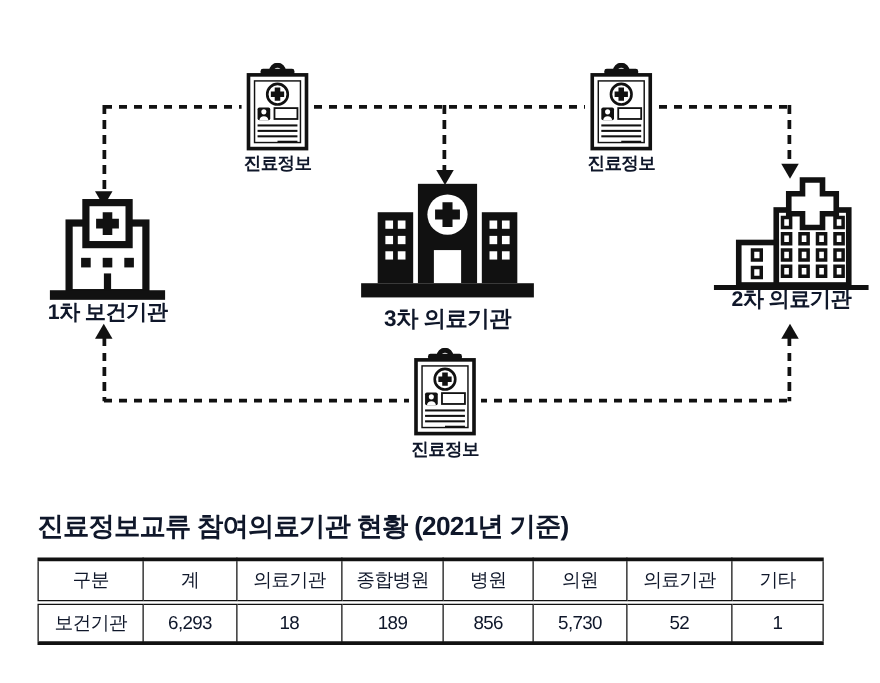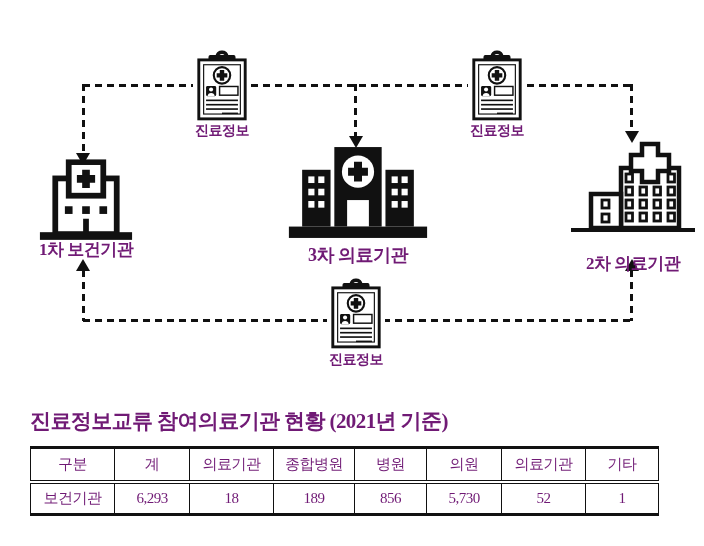--- a/index.html
+++ b/index.html
@@ -1,18 +1,18 @@
 <!DOCTYPE html>
 <html><head>
 <meta charset="utf-8">
 <style>
   html,body{margin:0;padding:0;background:#fff;}
   .page{
     position:relative;width:704px;height:546px;background:#fff;overflow:hidden;
-    font-family:Liberation Serif, serif;color:#701a75;
+    font-family:Liberation Sans, sans-serif;color:#0f172a;
   }
   .abs{position:absolute;}
   
   .dash-h{height:3px;background:repeating-linear-gradient(90deg,#111 0 7px,transparent 7px 12px);}
   .dash-v{width:3px;background:repeating-linear-gradient(180deg,#111 0 7px,transparent 7px 12px);}
   
   .arrow-down{width:0;height:0;border-left:7px solid transparent;border-right:7px solid transparent;border-top:12px solid #111;}
   .arrow-up{width:0;height:0;border-left:7px solid transparent;border-right:7px solid transparent;border-bottom:12px solid #111;}
   
   .node-label{font-weight:700;text-align:center;white-space:nowrap;letter-spacing:-0.5px;}
@@ -153,21 +153,21 @@
   <div class="abs node-label" style="left:22px;top:238px;width:128px;font-size:17px;">1차 보건기관</div>
 
   <svg class="abs" style="left:287px;top:145px;" width="142" height="95" viewBox="0 0 150 100">
       <use href="#sym-hospital3"></use>
     </svg>
   <div class="abs node-label" style="left:292px;top:243px;width:132px;font-size:18px;">3차 의료기관</div>
 
   <svg class="abs" style="left:571px;top:140px;" width="124" height="92" viewBox="0 0 124 92">
       <use href="#sym-hospital2"></use>
     </svg>
-  <div class="abs node-label" style="left:570px;top:252px;width:126px;font-size:17px;">2차 의료기관</div>
+  <div class="abs node-label" style="left:570px;top:228px;width:126px;font-size:17px;">2차 의료기관</div>
 
   <div class="abs title" style="left:30px;top:407px;">진료정보교류 참여의료기관 현황 (2021년 기준)</div>
 
   <table class="stats abs" style="left:30px;top:446px;">
     <colgroup>
       <col style="width:84px">
         <col style="width:75px">
         <col style="width:84px">
         <col style="width:81px">
       <col style="width:72px">

